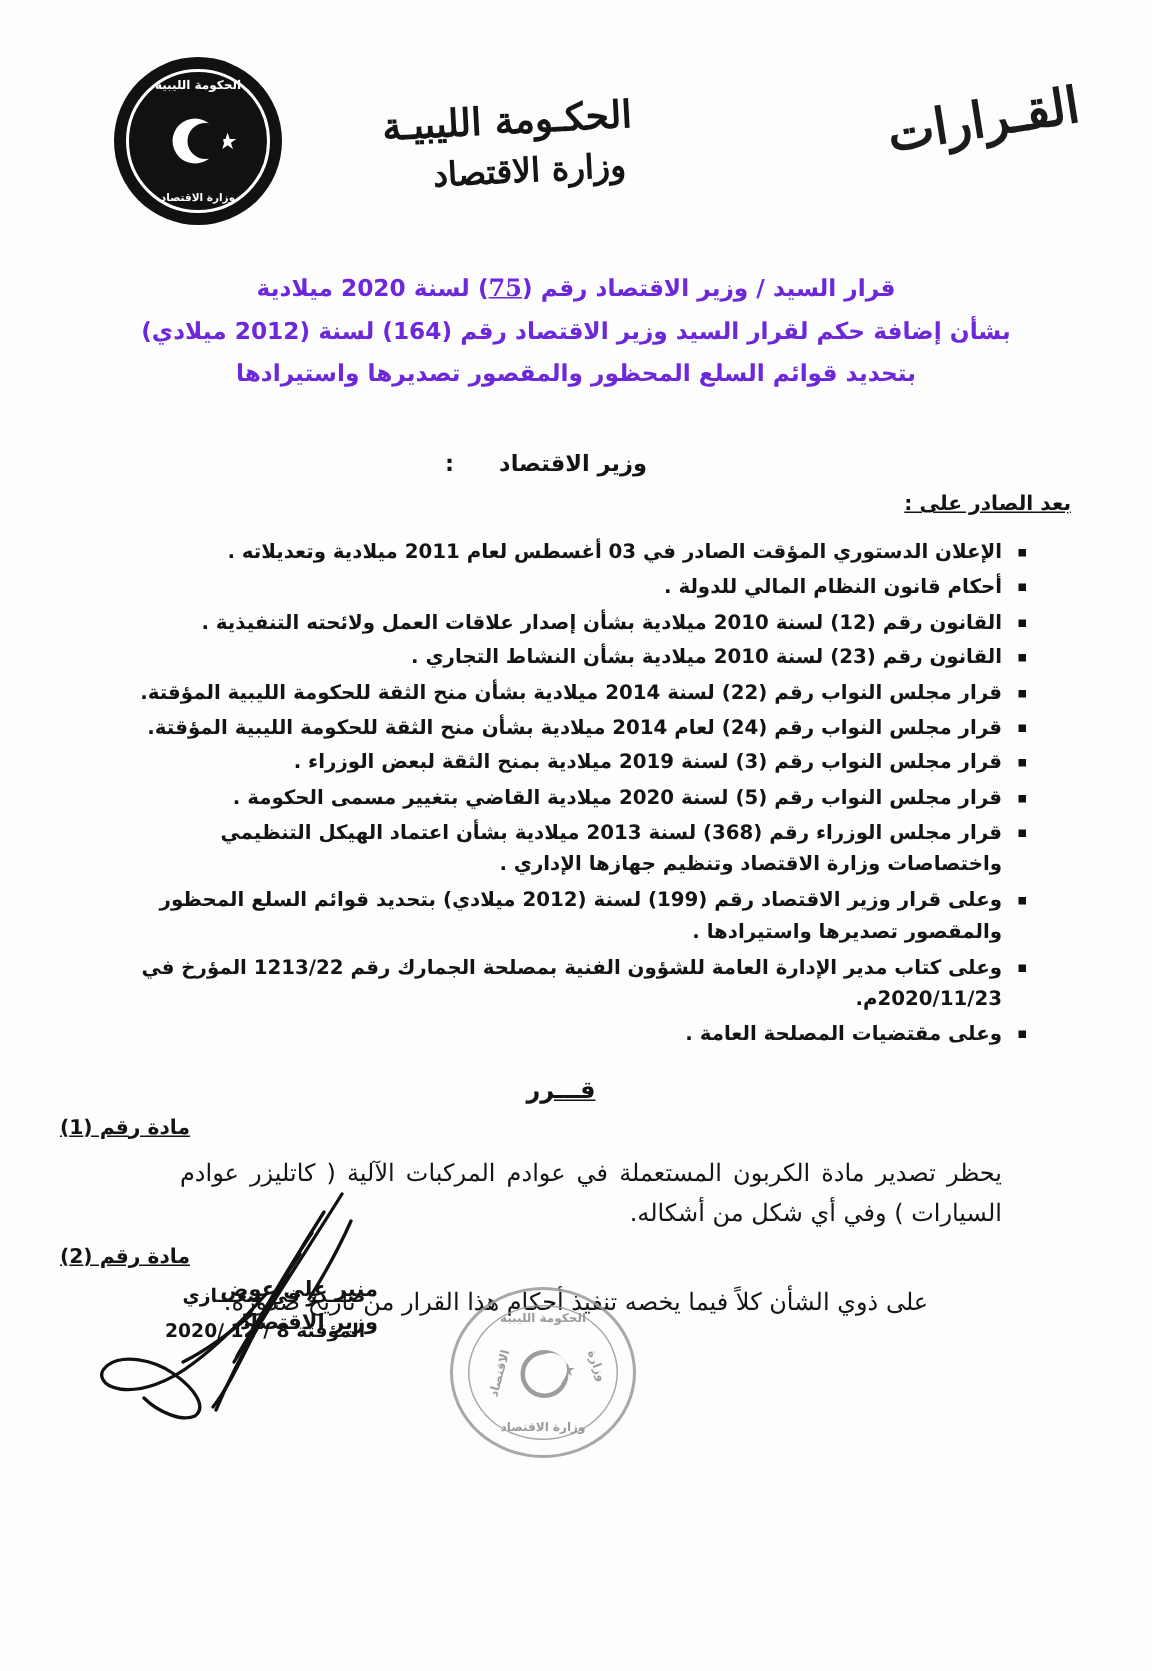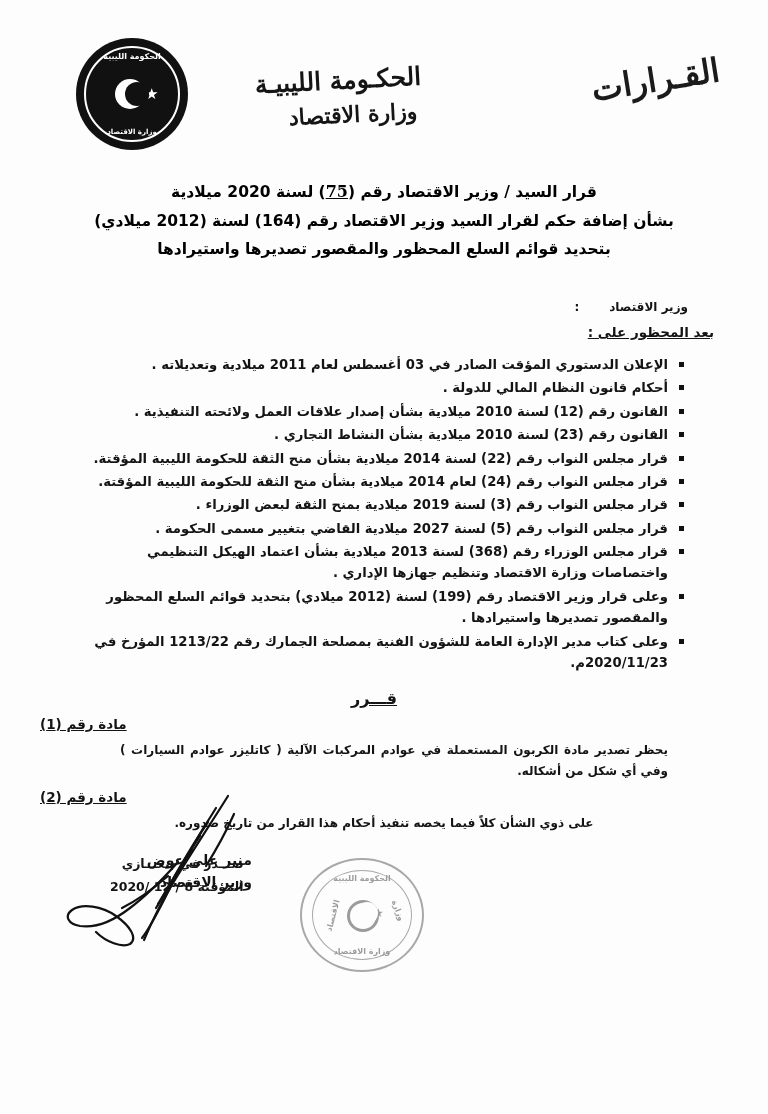--- a/index.html
+++ b/index.html
@@ -144,21 +144,21 @@
     position: absolute;
     top: 178px;
     left: 0;
     right: 0;
     text-align: center;
   }
   .title-line {
     font-family: "DejaVu Sans", "Liberation Sans", sans-serif;
     font-size: 15.5px;
     font-weight: 700;
-    color: #000000;
+    color: #6d28d9;
     line-height: 1.55;
     padding: 2px 34px;
     direction: rtl;
   }
   .decree-num {
     font-family: "DejaVu Serif", serif;
     font-size: 16px;
     font-weight: 700;
     text-decoration: underline;
   }
@@ -167,21 +167,22 @@
   .body-wrap {
     position: absolute;
     top: 300px;
     right: 0;
     left: 0;
     padding: 0 40px 0 40px;
     direction: rtl;
   }
 
   .minister-line {
-    font-size: 12px;
+    text-align: center;
+    font-size: 15px;
     font-weight: 700;
     margin-bottom: 10px;
     padding-right: 40px;
   }
   .minister-line .colon { margin-right: 30px; font-weight: 700; }
 
   .after-review {
     font-size: 13.5px;
     font-weight: 700;
     margin: 0 14px 6px 0;
@@ -227,22 +228,22 @@
 
   .article-head {
     text-align: left;
     font-size: 13.5px;
     font-weight: 700;
     margin-top: 8px;
     padding-right: 20px;
     text-decoration: underline;
   }
   .article-body {
-    font-size: 12px;
-    font-weight: 700;
+    font-size: 16px;
+    font-weight: 400;
     line-height: 1.7;
     margin: 8px 60px 4px 80px;
     text-align: justify;
   }
   .article-body.center {
     text-align: center;
     margin: 8px 40px;
   }
 
   
@@ -391,34 +392,35 @@
     <div class="title-line">بشأن إضافة حكم لقرار السيد وزير الاقتصاد رقم (164) لسنة (2012 ميلادي)</div>
     <div class="title-line">بتحديد قوائم السلع المحظور والمقصور تصديرها واستيرادها</div>
   </div>
 
   <div class="body-wrap">
 
     <div class="minister-line">
       <span>وزير الاقتصاد</span><span class="colon">:</span>
     </div>
 
-    <div class="after-review">بعد المحظور على :</div>
+    <div class="after-review">بعد الصادر على :</div>
 
     <ul class="clauses">
       <li>الإعلان الدستوري المؤقت الصادر في 03 أغسطس لعام 2011 ميلادية وتعديلاته .</li>
       <li>أحكام قانون النظام المالي للدولة .</li>
       <li>القانون رقم (12) لسنة 2010 ميلادية بشأن إصدار علاقات العمل ولائحته التنفيذية .</li>
       <li>القانون رقم (23) لسنة 2010 ميلادية بشأن النشاط التجاري .</li>
       <li>قرار مجلس النواب رقم (22) لسنة 2014 ميلادية بشأن منح الثقة للحكومة الليبية المؤقتة.</li>
       <li>قرار مجلس النواب رقم (24) لعام 2014 ميلادية بشأن منح الثقة للحكومة الليبية المؤقتة.</li>
       <li>قرار مجلس النواب رقم (3) لسنة 2019 ميلادية بمنح الثقة لبعض الوزراء .</li>
-      <li>قرار مجلس النواب رقم (5) لسنة 2027 ميلادية القاضي بتغيير مسمى الحكومة .</li>
+      <li>قرار مجلس النواب رقم (5) لسنة 2020 ميلادية القاضي بتغيير مسمى الحكومة .</li>
       <li class="wide">قرار مجلس الوزراء رقم (368) لسنة 2013 ميلادية بشأن اعتماد الهيكل التنظيمي واختصاصات وزارة الاقتصاد وتنظيم جهازها الإداري .</li>
       <li class="wide">وعلى قرار وزير الاقتصاد رقم (199) لسنة (2012 ميلادي) بتحديد قوائم السلع المحظور والمقصور تصديرها واستيرادها .</li>
       <li class="wide">وعلى كتاب مدير الإدارة العامة للشؤون الفنية بمصلحة الجمارك رقم 1213/22 المؤرخ في 2020/11/23م.</li>
+      <li>وعلى مقتضيات المصلحة العامة .</li>
     </ul>
 
     <div class="qarrara">قـــرر</div>
 
     <div class="article-head">مادة رقم (1)</div>
     <div class="article-body">يحظر تصدير مادة الكربون المستعملة في عوادم المركبات الآلية ( كاتليزر عوادم السيارات ) وفي أي شكل من أشكاله.</div>
 
     <div class="article-head">مادة رقم (2)</div>
     <div class="article-body center">على ذوي الشأن كلاً فيما يخصه تنفيذ أحكام هذا القرار من تاريخ صدوره.</div>
   </div>

